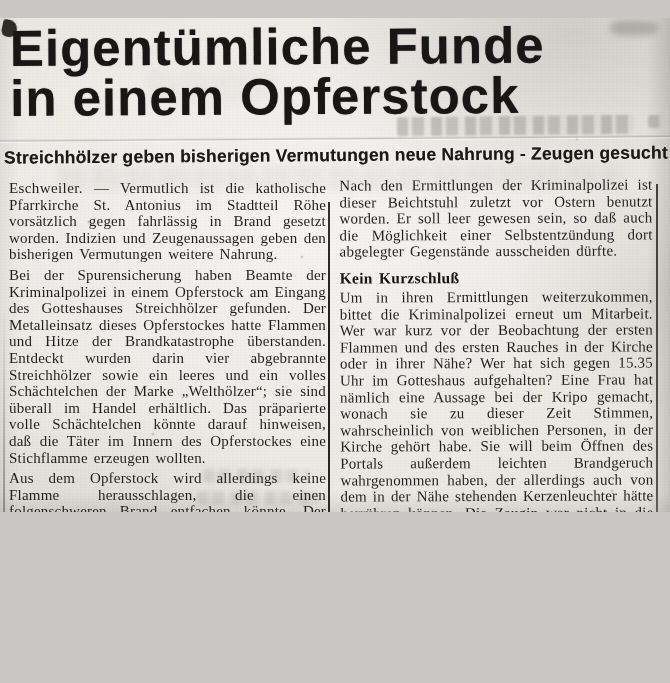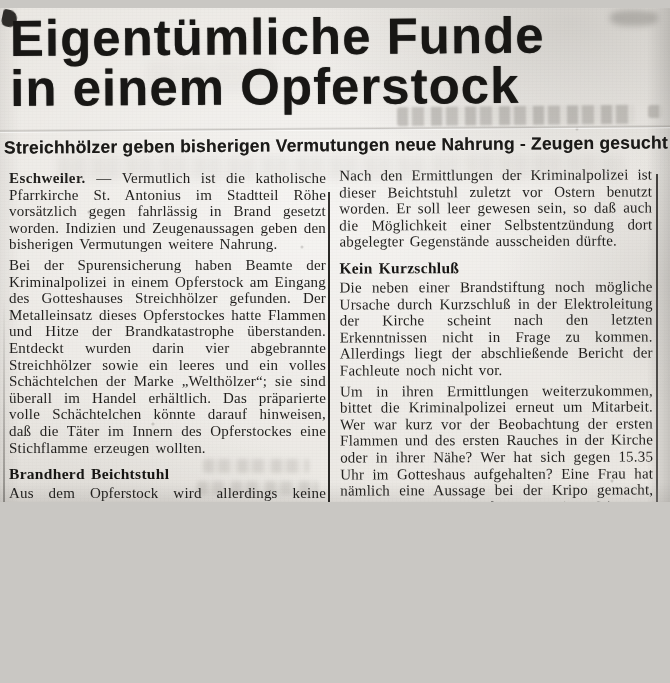--- a/index.html
+++ b/index.html
@@ -1,19 +1,19 @@
 <!DOCTYPE html>
 <html><head>
 <meta charset="utf-8">
 <style>
   html,body{margin:0;padding:0;background:#c9c7c3;}
   .page{
     position:relative;
     width:670px;height:494px;
-    margin:8px auto;
+    margin:18px auto;
     overflow:hidden;
     color:#1e1d1b;
     background:
       radial-gradient(420px 260px at 85% 3%, rgba(148,145,140,.30), transparent 62%),
       radial-gradient(500px 300px at 10% 115%, rgba(150,147,142,.22), transparent 60%),
       radial-gradient(300px 220px at 101% 55%, rgba(150,147,142,.20), transparent 60%),
       radial-gradient(620px 420px at 45% 42%, rgba(255,255,255,.55), transparent 72%),
       linear-gradient(90deg, rgba(130,128,124,.14), transparent 3%, transparent 96.5%, rgba(130,128,124,.34)),
       linear-gradient(0deg, rgba(130,128,124,.18), transparent 4%),
       #eae7e2;
@@ -61,21 +61,21 @@
   .col{
     position:absolute;
     font-size:15px;line-height:16.6px;
     text-align:justify;
     letter-spacing:.2px;word-spacing:2px;
     color:#201f1d;
   }
   .col p{margin:0 0 4px 0;}
   .col-left{left:9px;top:162px;width:317px;}
   .col-right{left:340px;top:159px;width:313px;transform:rotate(-.2deg);}
-  .dateline{font-weight:bold;letter-spacing:.4px;}
+  .dateline{font-weight:normal;letter-spacing:.4px;}
   .subhead{
     font-weight:bold;font-size:15.5px;line-height:17px;
     margin:9px 0 3px 0;letter-spacing:.3px;color:#161513;
     text-align:left;
   }
   
   .rule{position:absolute;pointer-events:none;}
   .rule-center{
     left:328px;top:184px;width:2.4px;height:499px;
     background:linear-gradient(180deg, #34322f 0%, #1d1c1a 30%, #2a2927 60%, #141312 100%);
@@ -153,29 +153,27 @@
   <h1 class="headline" style="margin:0;">
     <span>Eigentümliche Funde</span><br>
     <span>in einem Opferstock</span>
   </h1>
 
   <div class="deck">Streichhölzer geben bisherigen Vermutungen neue Nahrung - Zeugen gesucht</div>
 
   <div class="col col-left">
     <p><span class="dateline">Eschweiler.</span> <span>— Vermutlich ist die katholische Pfarrkirche St. Antonius im Stadtteil Röhe vorsätzlich gegen fahrlässig in Brand gesetzt worden. Indizien und Zeugenaussagen geben den bisherigen Vermutungen weitere Nahrung.</span></p>
     <p>Bei der Spurensicherung haben Beamte der Kriminalpolizei in einem Opferstock am Eingang des Gotteshauses Streichhölzer gefunden. Der Metalleinsatz dieses Opferstockes hatte Flammen und Hitze der Brandkatastrophe überstanden. Entdeckt wurden darin vier abgebrannte Streichhölzer sowie ein leeres und ein volles Schächtelchen der Marke „Welthölzer“; sie sind überall im Handel erhältlich. Das präparierte volle Schächtelchen könnte darauf hinweisen, daß die Täter im Innern des Opferstockes eine Stichflamme erzeugen wollten.</p>
-    <h3 class="subhead">Brandherd Beichtstuhl</h3>
     <p>Aus dem Opferstock wird allerdings keine Flamme herausschlagen, die einen folgenschweren Brand entfachen könnte. Der überraschende Fund beweist aber: In der Röher Kirche ist vorsätzlich oder leichtfertig mit Feuer hantiert worden. Könnten die gleichen Täter (Kinder?) nicht auch mit einer offenen Flamme den Beichtstuhl in Brand gesetzt haben? Dieser wird von den Experten nämlich als möglicher Brandherd angesehen.</p>
   </div>
 
   <div class="rule rule-center"></div>
   <div class="rule rule-right"></div>
   <div class="rule rule-left"></div>
   <div class="rule corner-hook"></div>
 
   <div class="col col-right">
     <p>Nach den Ermittlungen der Kriminalpolizei ist dieser Beichtstuhl zuletzt vor Ostern benutzt worden. Er soll leer gewesen sein, so daß auch die Möglichkeit einer Selbstentzündung dort abgelegter Gegenstände ausscheiden dürfte.</p>
     <h3 class="subhead">Kein Kurzschluß</h3>
-    <p>Die neben einer Brandstiftung noch mögliche Ursache durch Kurzschluß in der Elektroleitung der Kirche scheint nach den letzten Erkenntnissen nicht in Frage zu kommen. Allerdings liegt der abschließende Bericht der Fachleute noch nicht vor.</p>
     <p>Um in ihren Ermittlungen weiterzukommen, bittet die Kriminalpolizei erneut um Mitarbeit. Wer war kurz vor der Beobachtung der ersten Flammen und des ersten Rauches in der Kirche oder in ihrer Nähe? Wer hat sich gegen 15.35 Uhr im Gotteshaus aufgehalten? Eine Frau hat nämlich eine Aussage bei der Kripo gemacht, wonach sie zu dieser Zeit Stimmen, wahrscheinlich von weiblichen Personen, in der Kirche gehört habe. Sie will beim Öffnen des Portals außerdem leichten Brandgeruch wahrgenommen haben, der allerdings auch von dem in der Nähe stehenden Kerzenleuchter hätte herrühren können. Die Zeugin war nicht in die Kirche eingetreten, weil sie vermutete, daß gerade ein Gottesdienst stattfand, den sie nicht stören wollte.</p>
   </div>
 
 </div>
 
 </body></html>

